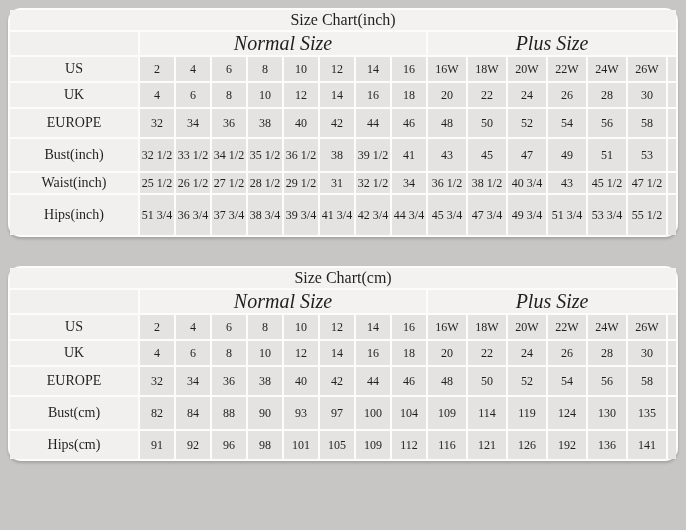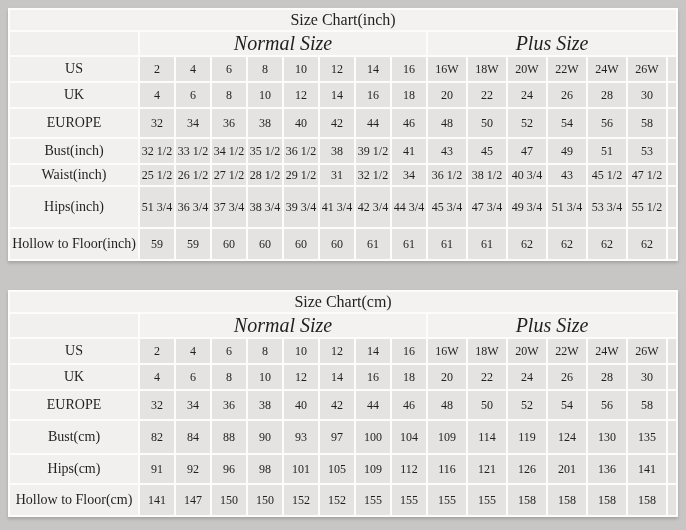--- a/index.html
+++ b/index.html
@@ -11,20 +11,21 @@
     font-family: "Liberation Serif", "DejaVu Serif", serif;
     color: var(--text, #1f1f1f);
   }
   table.size-table {
     border-collapse: separate;
     border-spacing: 2px;
     width: 670px;
     table-layout: fixed;
     background: var(--frame, #fcfcfb);
     box-shadow: 0 2px 3px rgba(0,0,0,0.18);
+    border-radius: 13px;
   }
   table.size-table + table.size-table { margin-top: 29px; }
   col.c-label  { width: 128px; }
   col.c-normal { width: 34px; }
   col.c-plus   { width: 38px; }
   col.c-end    { width: 8px; }
   td {
     text-align: center;
     vertical-align: middle;
     padding: 0;
@@ -116,21 +117,21 @@
           <td class="value-cell">44</td>
           <td class="value-cell">46</td>
           <td class="value-cell">48</td>
           <td class="value-cell">50</td>
           <td class="value-cell">52</td>
           <td class="value-cell">54</td>
           <td class="value-cell">56</td>
           <td class="value-cell">58</td>
           <td class="value-cell"></td>
         </tr>
-        <tr style="height:24px">
+        <tr style="height:32px">
           <td class="label-cell">Bust(inch)</td>
           <td class="value-cell">32 1/2</td>
           <td class="value-cell">33 1/2</td>
           <td class="value-cell">34 1/2</td>
           <td class="value-cell">35 1/2</td>
           <td class="value-cell">36 1/2</td>
           <td class="value-cell">38</td>
           <td class="value-cell">39 1/2</td>
           <td class="value-cell">41</td>
           <td class="value-cell">43</td>
@@ -170,38 +171,20 @@
           <td class="value-cell">42 3/4</td>
           <td class="value-cell">44 3/4</td>
           <td class="value-cell">45 3/4</td>
           <td class="value-cell">47 3/4</td>
           <td class="value-cell">49 3/4</td>
           <td class="value-cell">51 3/4</td>
           <td class="value-cell">53 3/4</td>
           <td class="value-cell">55 1/2</td>
           <td class="value-cell"></td>
         </tr>
-        <tr style="height:30px">
-          <td class="label-cell">Hollow to Floor(inch)</td>
-          <td class="value-cell">59</td>
-          <td class="value-cell">59</td>
-          <td class="value-cell">60</td>
-          <td class="value-cell">60</td>
-          <td class="value-cell">60</td>
-          <td class="value-cell">60</td>
-          <td class="value-cell">61</td>
-          <td class="value-cell">61</td>
-          <td class="value-cell">61</td>
-          <td class="value-cell">61</td>
-          <td class="value-cell">62</td>
-          <td class="value-cell">62</td>
-          <td class="value-cell">62</td>
-          <td class="value-cell">62</td>
-          <td class="value-cell"></td>
-        </tr>
       </tbody>
     </table>
   <table class="size-table">
       <colgroup>
         <col class="c-label">
         <col class="c-normal">
         <col class="c-normal">
         <col class="c-normal">
         <col class="c-normal">
         <col class="c-normal">
@@ -303,38 +286,20 @@
           <td class="value-cell">92</td>
           <td class="value-cell">96</td>
           <td class="value-cell">98</td>
           <td class="value-cell">101</td>
           <td class="value-cell">105</td>
           <td class="value-cell">109</td>
           <td class="value-cell">112</td>
           <td class="value-cell">116</td>
           <td class="value-cell">121</td>
           <td class="value-cell">126</td>
-          <td class="value-cell">201</td>
+          <td class="value-cell">192</td>
           <td class="value-cell">136</td>
           <td class="value-cell">141</td>
-          <td class="value-cell"></td>
-        </tr>
-        <tr style="height:30px">
-          <td class="label-cell">Hollow to Floor(cm)</td>
-          <td class="value-cell">141</td>
-          <td class="value-cell">147</td>
-          <td class="value-cell">150</td>
-          <td class="value-cell">150</td>
-          <td class="value-cell">152</td>
-          <td class="value-cell">152</td>
-          <td class="value-cell">155</td>
-          <td class="value-cell">155</td>
-          <td class="value-cell">155</td>
-          <td class="value-cell">155</td>
-          <td class="value-cell">158</td>
-          <td class="value-cell">158</td>
-          <td class="value-cell">158</td>
-          <td class="value-cell">158</td>
           <td class="value-cell"></td>
         </tr>
       </tbody>
     </table>
 </div>
 
 </body></html>

